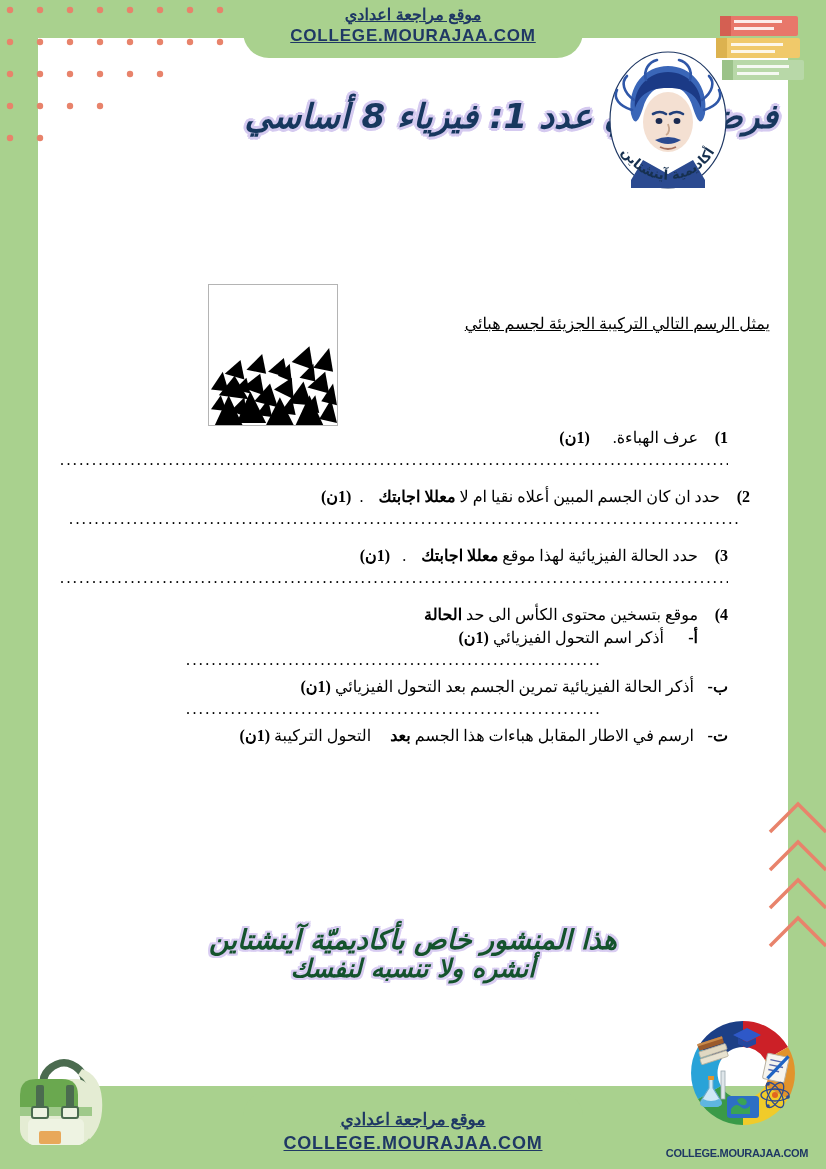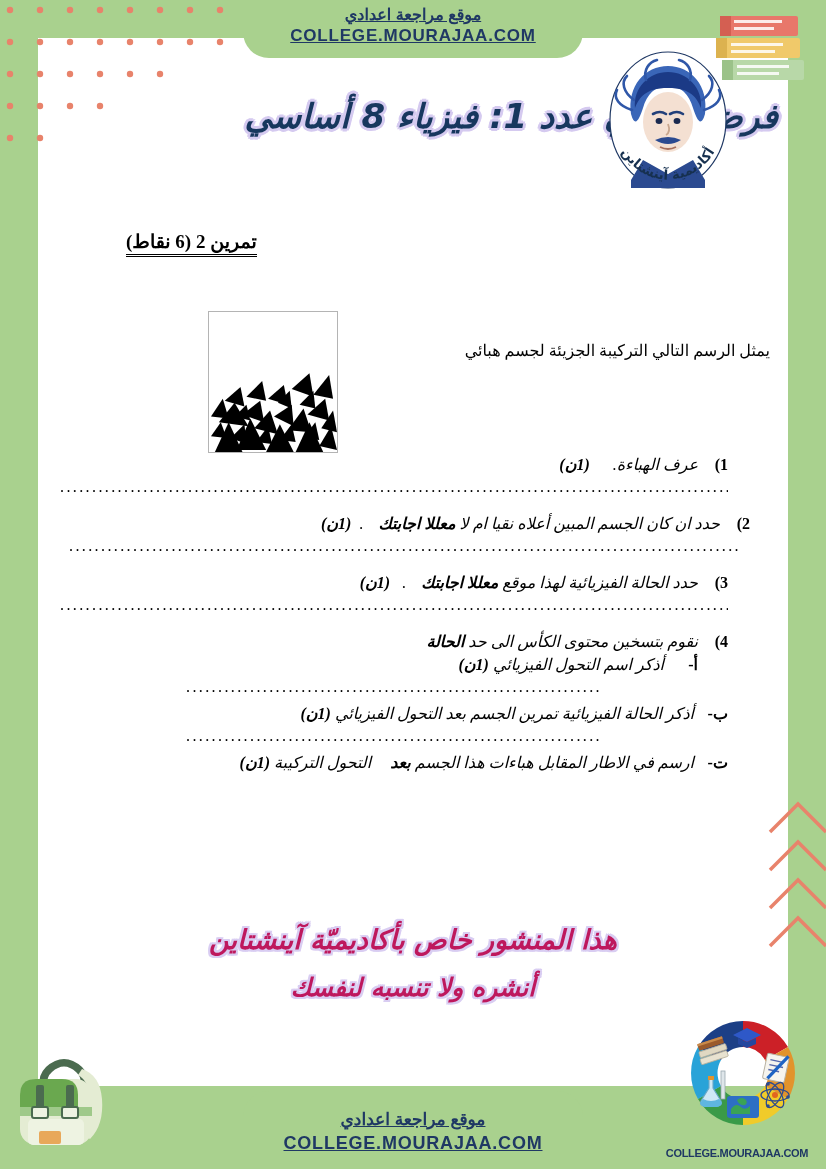--- a/index.html
+++ b/index.html
@@ -143,20 +143,21 @@
     position: relative;
     height: 150px;
   }
   .intro-text {
     position: absolute;
     right: 0;
     top: 54px;
     font-size: 16px;
     color: #000;
     direction: rtl;
+    text-decoration: underline;
   }
 
   
   .particle-box {
     position: absolute;
     left: 148px;
     top: 24px;
     width: 130px;
     height: 142px;
     border: 1px solid #b4b4b4;
@@ -173,21 +174,21 @@
     color: #000;
     margin-top: 6px;
   }
   .q-num {
     font-weight: bold;
     width: 30px;
     flex: 0 0 30px;
     text-align: right;
     padding-left: 8px;
   }
-  .q-text { flex: 1; font-style: italic; }
+  .q-text { flex: 1; }
   .q-text b { font-weight: bold; margin-left: 15px; }
   .pts { font-weight: bold; }
 
   .dotline {
     font-size: 16px;
     color: #000;
     letter-spacing: 2.4px;
     text-align: center;
     margin-top: 4px;
     margin-bottom: 8px;
@@ -221,30 +222,30 @@
   
   .watermark {
     position: absolute;
     left: 0; right: 0;
     top: 925px;
     text-align: center;
     z-index: 10;
     font-family: "DejaVu Sans", sans-serif;
     font-style: italic;
     font-weight: bold;
-    color: #be185d;
+    color: #14532d;
     letter-spacing: -0.5px;
     text-shadow:
        2px 2px 0 #d9cdf2, -2px 2px 0 #d9cdf2,
        2px -2px 0 #d9cdf2, -2px -2px 0 #d9cdf2,
        2px 0 0 #d9cdf2, -2px 0 0 #d9cdf2,
        0 2px 0 #d9cdf2, 0 -2px 0 #d9cdf2;
   }
   .watermark .wm1 { font-size: 27px; line-height: 30px; }
-  .watermark .wm2 { font-size: 25px; line-height: 28px; margin-top: 19px; }
+  .watermark .wm2 { font-size: 25px; line-height: 28px; }
 
   
   .footer-banner {
     position: absolute;
     left: 243px;
     bottom: 0;
     width: 340px;
     height: 78px;
     background: #a9d18e;
     border-top-left-radius: 26px;
@@ -413,23 +414,20 @@
   <path id="arcpath" d="M16 96 A58 68 0 0 0 118 96" fill="none"></path>
   <text font-family="DejaVu Sans, sans-serif" font-size="13.5" font-weight="bold" fill="#16304f">
     <textPath href="#arcpath" startOffset="50%" text-anchor="middle">أكاديمية آينشتاين</textPath>
   </text>
 </svg>
 
 <div class="main-title">فرض تأليفي عدد 1: فيزياء 8 أساسي</div>
 
 <div class="content">
 
-  <div class="ex-title-row">
-    <span class="ex-title">تمرين 2 (6 نقاط)</span>
-  </div>
 
   <div class="intro-row">
     <div class="intro-text">يمثل الرسم التالي التركيبة الجزيئة لجسم هبائي</div>
 
     <div class="particle-box">
       <svg viewBox="0 0 130 142" width="128" height="140">
         <g fill="#000000">
           <polygon points="6,142 20,112 34,142"></polygon>
           <polygon points="10,112 26,92 40,116"></polygon>
           <polygon points="28,140 42,108 58,140"></polygon>
@@ -493,21 +491,21 @@
         &nbsp;&nbsp;<span class="pts">(1ن)</span>
       </span>
     </div>
     <div class="dotline">.........................................................................................................</div>
   </div>
 
   <div class="q-block ind-1">
     <div class="q-row">
       <span class="q-num">4)</span>
       <span class="q-text">
-        <span>نقوم بتسخين محتوى الكأس الى حد </span><b>الحالة</b>
+        <span>موقع بتسخين محتوى الكأس الى حد </span><b>الحالة</b>
       </span>
     </div>
 
     <div class="sub-row" style="padding-right:30px;">
       <span class="sub-label">أ-</span>
       <span class="q-text">
         <span>أذكر اسم التحول الفيزيائي </span><span class="pts">(1ن)</span>
       </span>
     </div>
     <div class="dotline short">.................................................................</div>

